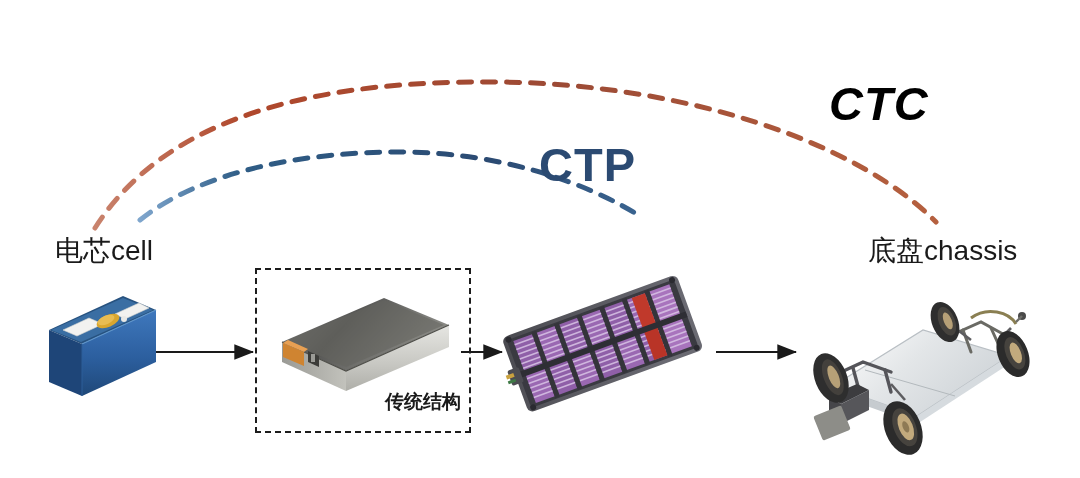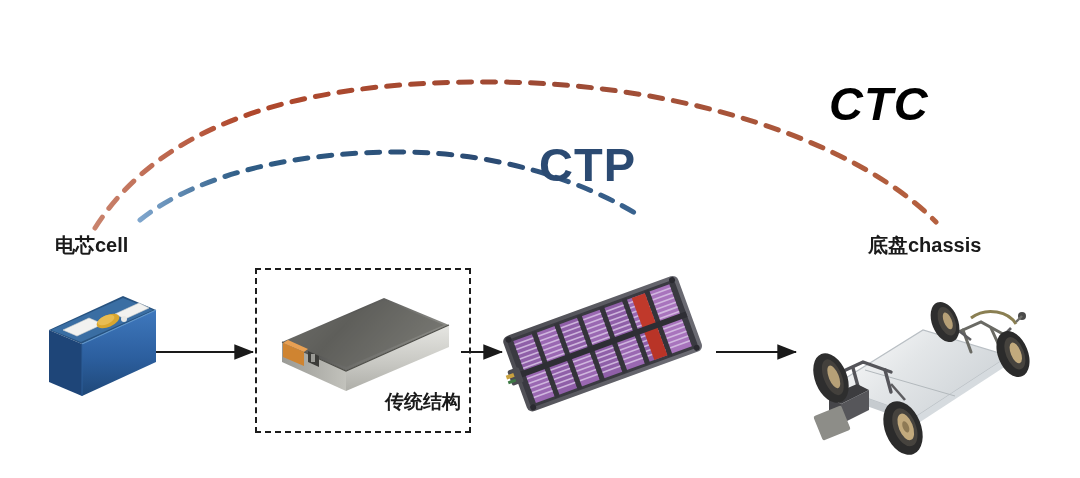--- a/index.html
+++ b/index.html
@@ -38,22 +38,22 @@
   }
   #ctc-label {
     left: 829px;
     top: 76px;
     font-size: 47px;
     color: #000000;
     font-style: italic;
   }
   .stage-label {
     position: absolute;
-    font-size: 20px;
-    font-weight: bold;
+    font-size: 28px;
+    font-weight: normal;
     color: #1a1a1a;
     white-space: nowrap;
   }
   #label-cell   { left: 55px;  top: 232px; }
   #label-module { left: 300px; top: 232px; }
   #label-pack   { left: 563px; top: 232px; }
   #label-chassis{ left: 868px; top: 232px; }
 
   
   #module-box {

